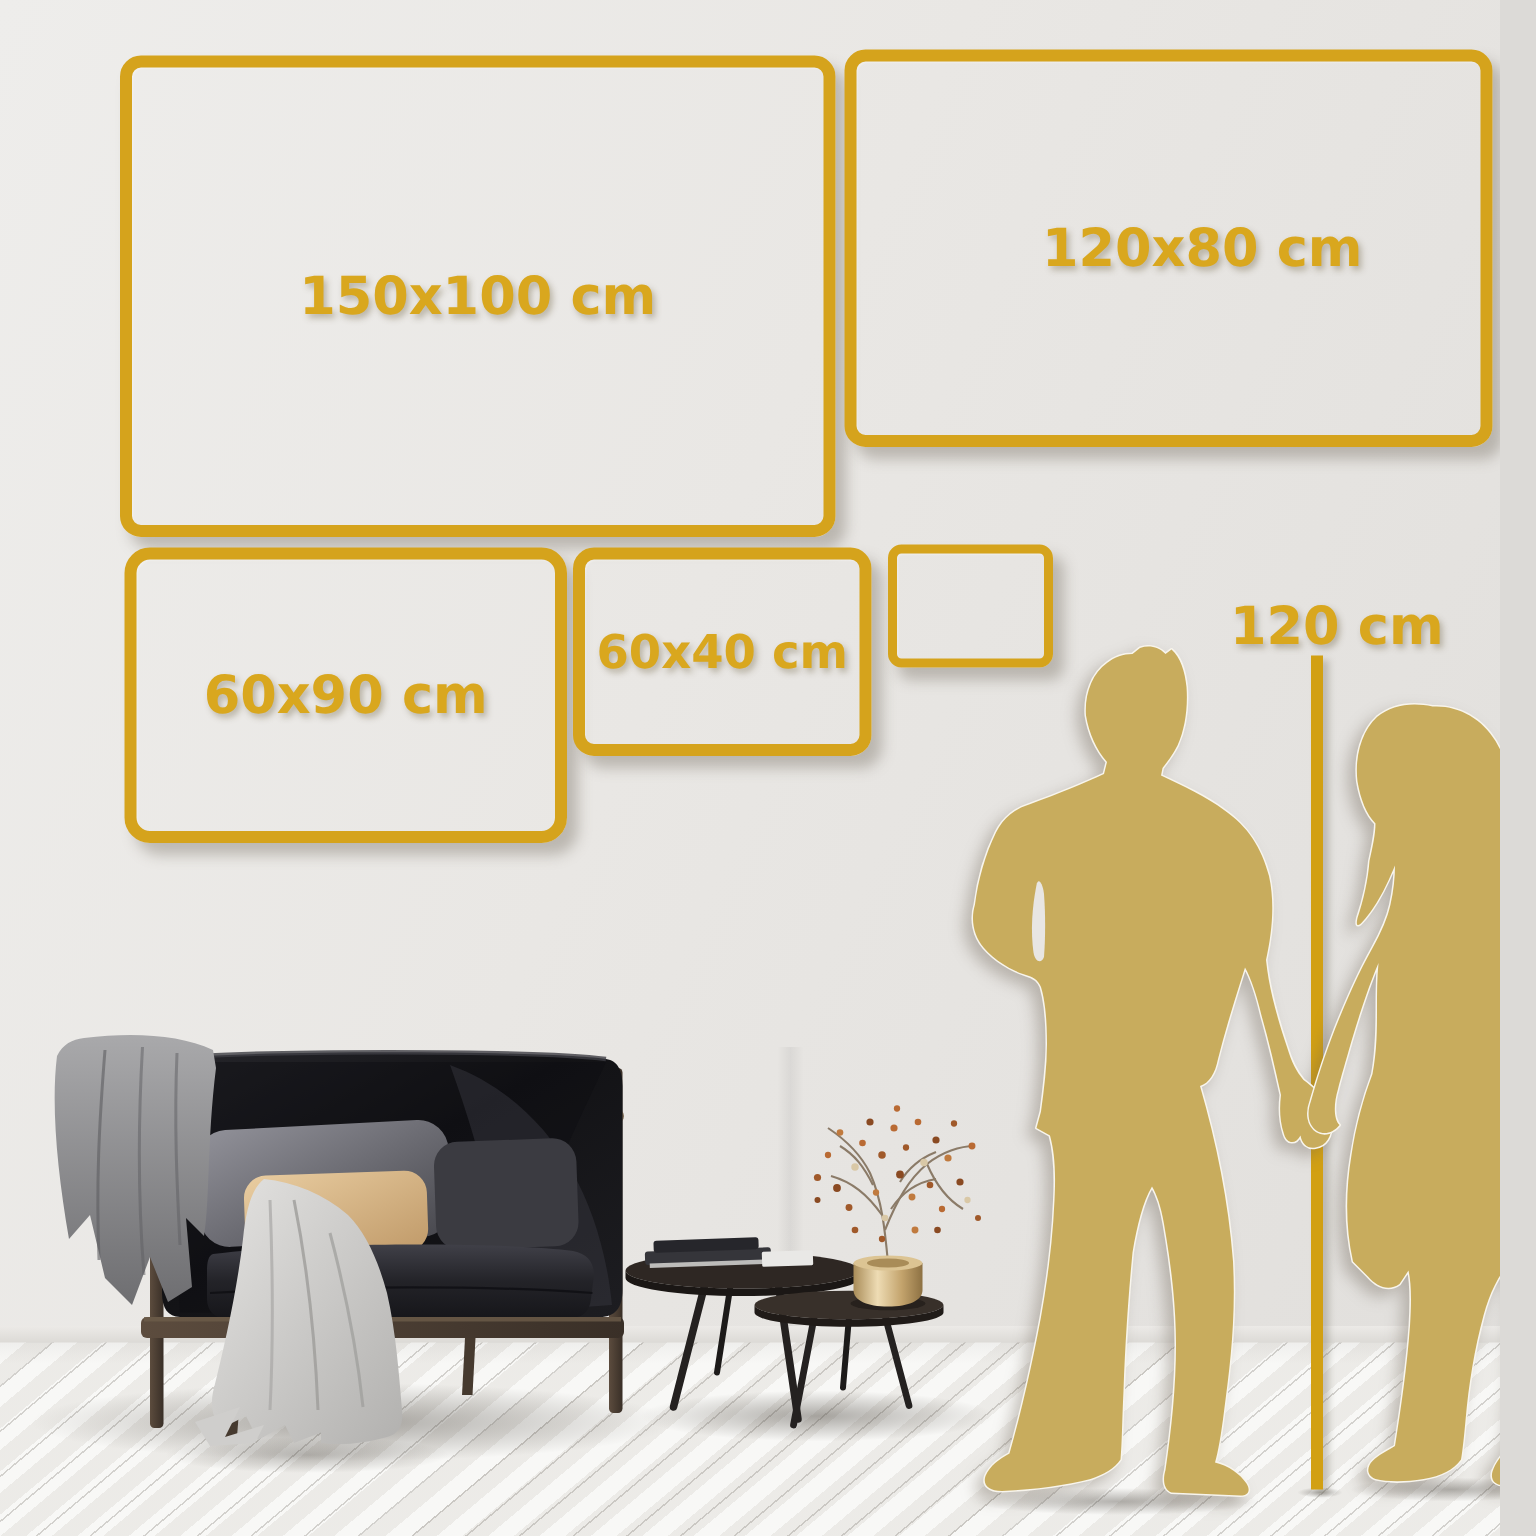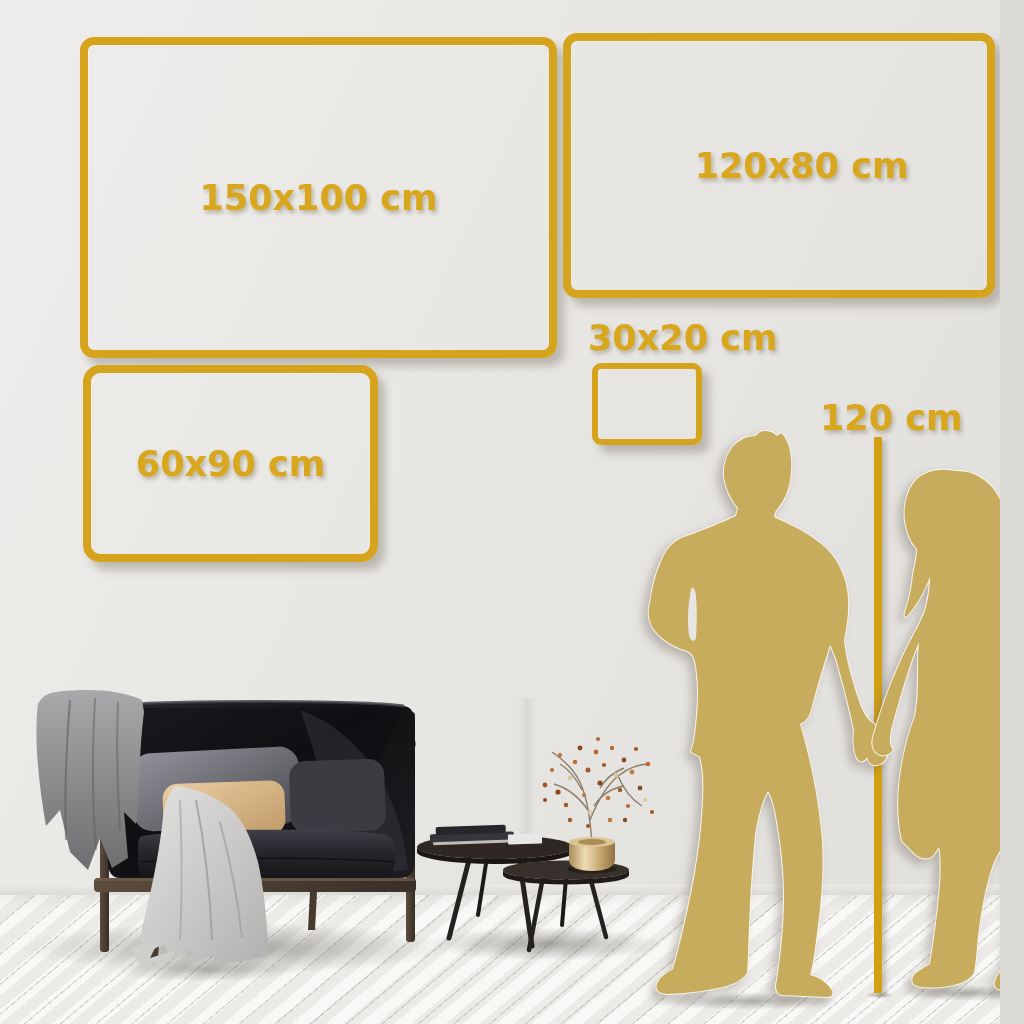--- a/index.html
+++ b/index.html
@@ -238,22 +238,24 @@
 
   <div class="gold-frame" id="frame-150">
     <span class="gold-label">150x100 cm</span>
   </div>
   <div class="gold-frame" id="frame-120">
     <span class="gold-label">120x80 cm</span>
   </div>
   <div class="gold-frame" id="frame-6090">
     <span class="gold-label">60x90 cm</span>
   </div>
+  <div class="gold-frame" id="frame-6040">
+    <span class="gold-label">60x40 cm</span>
+  </div>
   <div class="gold-frame small" id="frame-30"></div>
-  <div class="free-label gold-label" id="label-30">30x20 cm</div>
 
   <div class="free-label gold-label" id="label-180">120 cm</div>
   <div id="measure-line"></div>
 
   <svg class="layer" id="people-layer" viewBox="0 0 1024 1024">
     <g>
       <path class="person" d="M 755 436 L 760 432 C 766 430 772 431 777 436 L 781 433
         C 787 438 790 448 791 458 C 792 472 790 486 785 497 C 782 503 778 508 775 512 L 774 517
         C 789 524 804 531 816 540 C 832 551 841 565 846 584 C 850 602 848 622 844 640
         C 846 660 852 680 858 698 C 861 708 864 714 869 720

